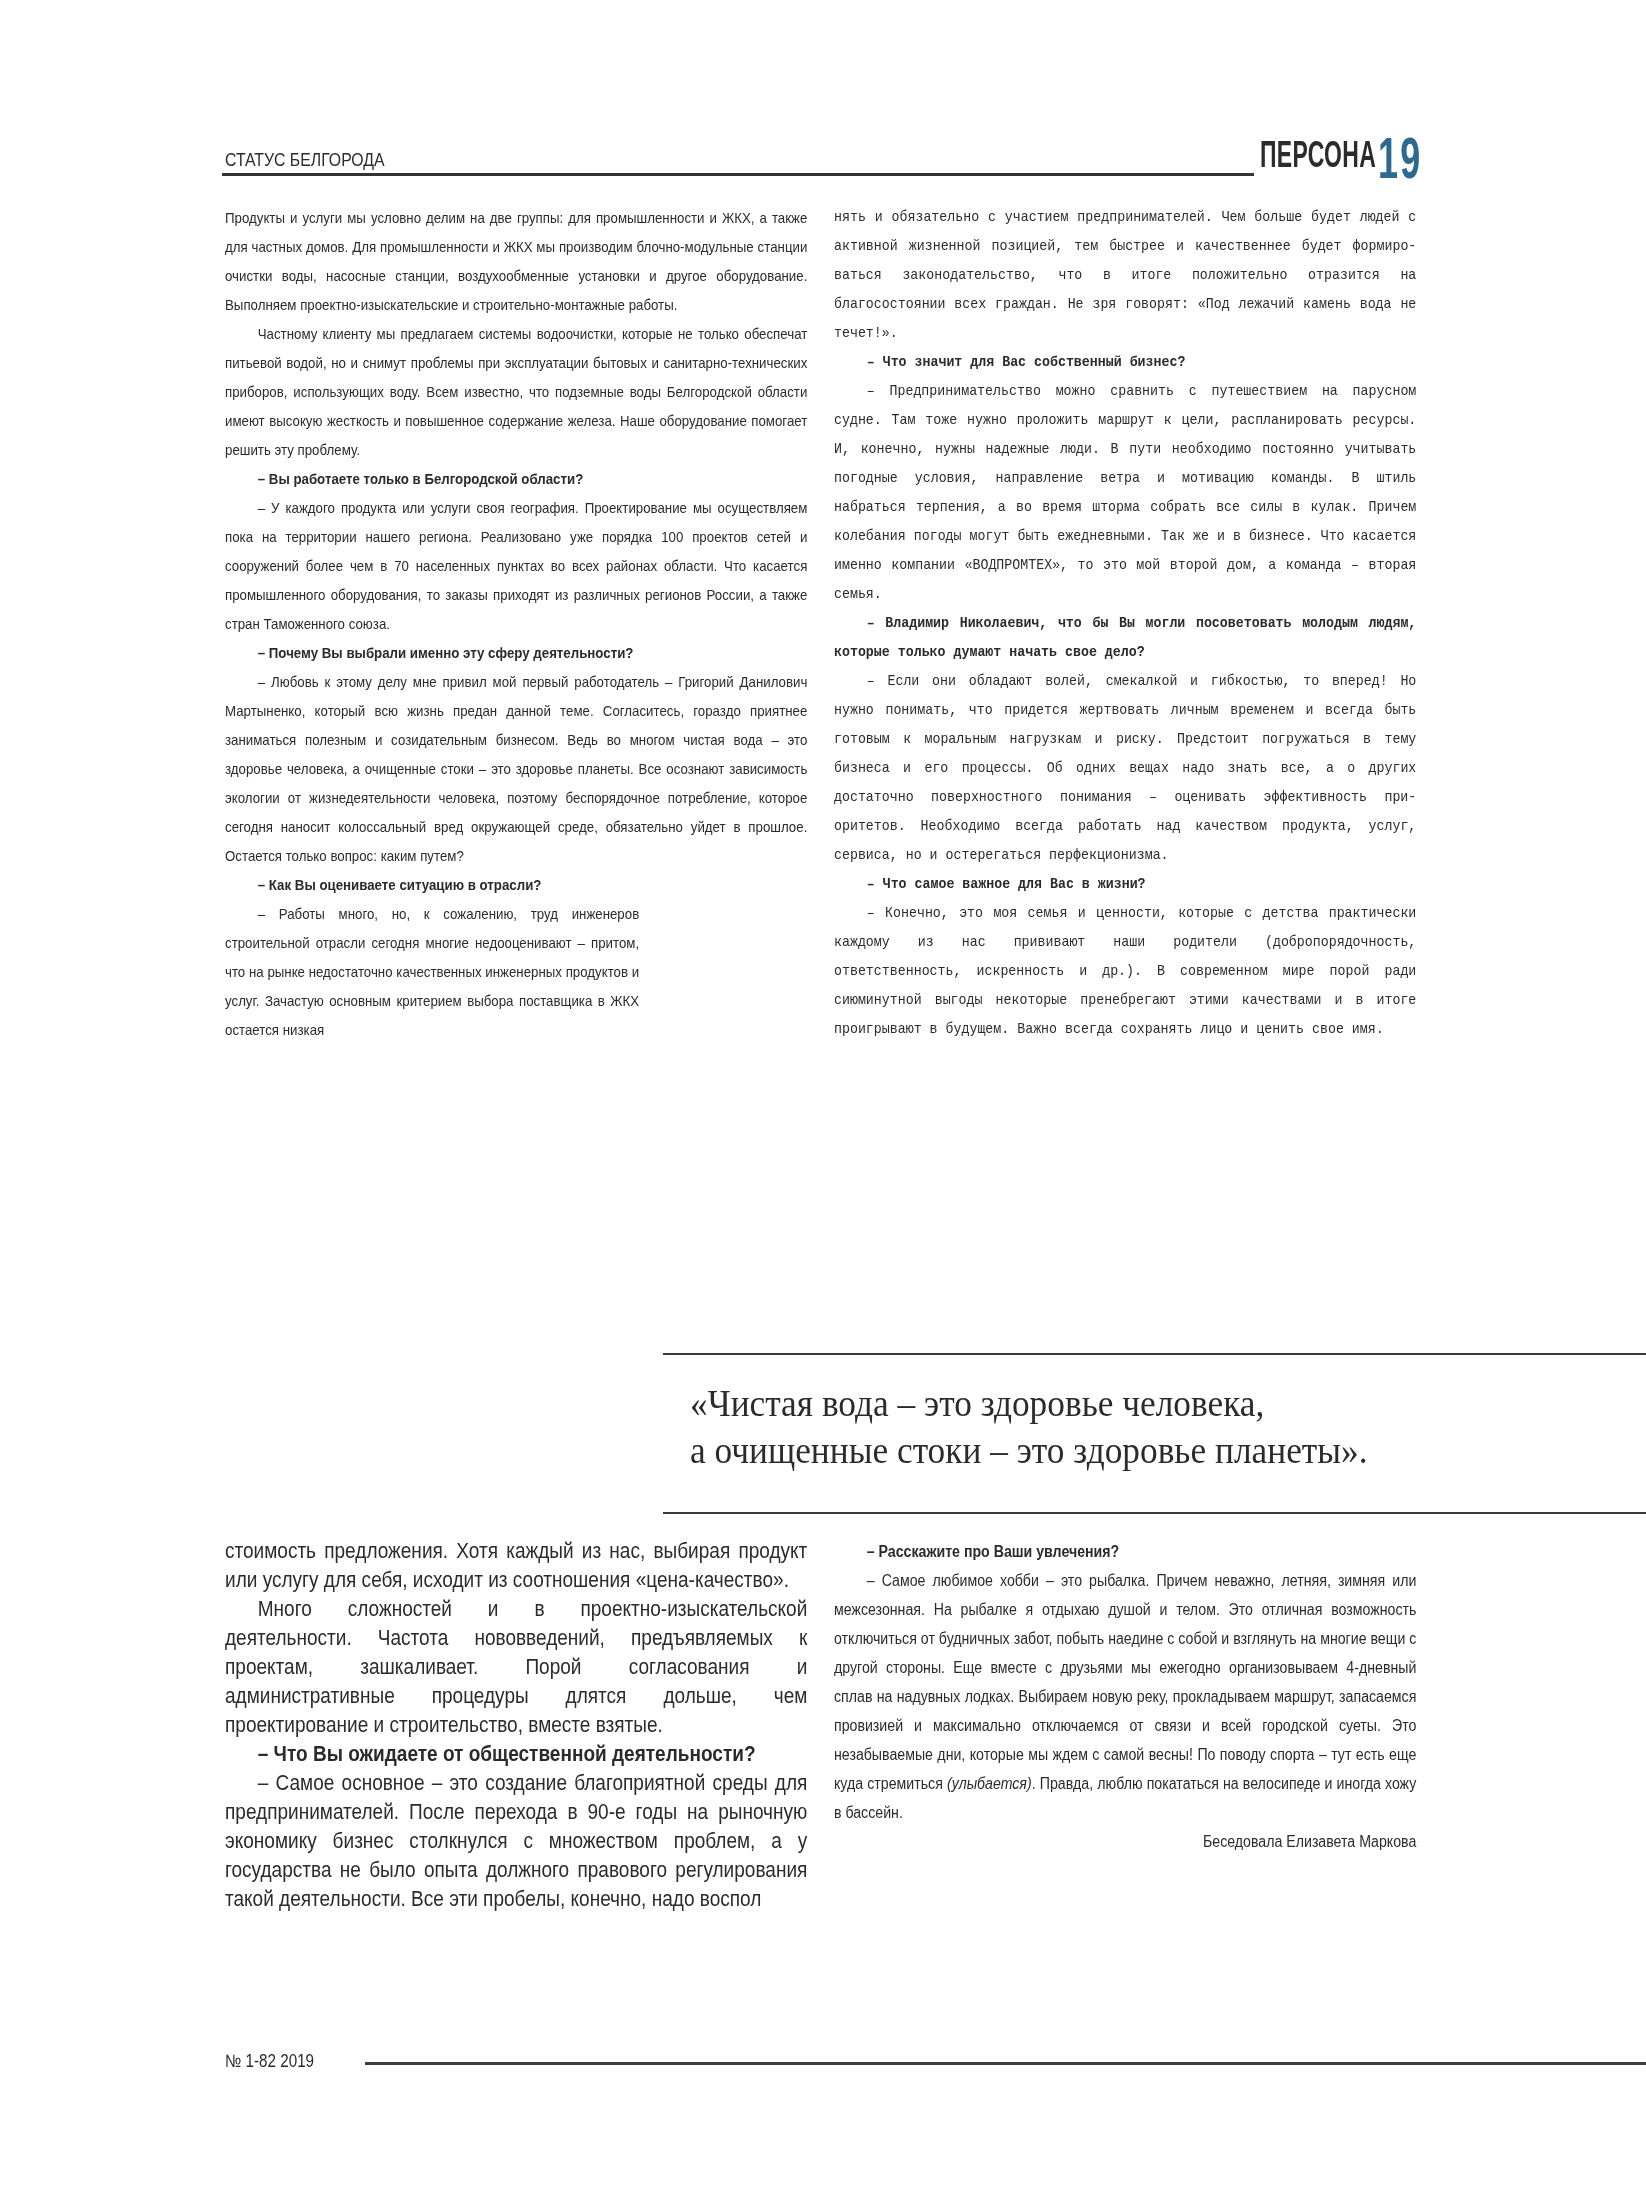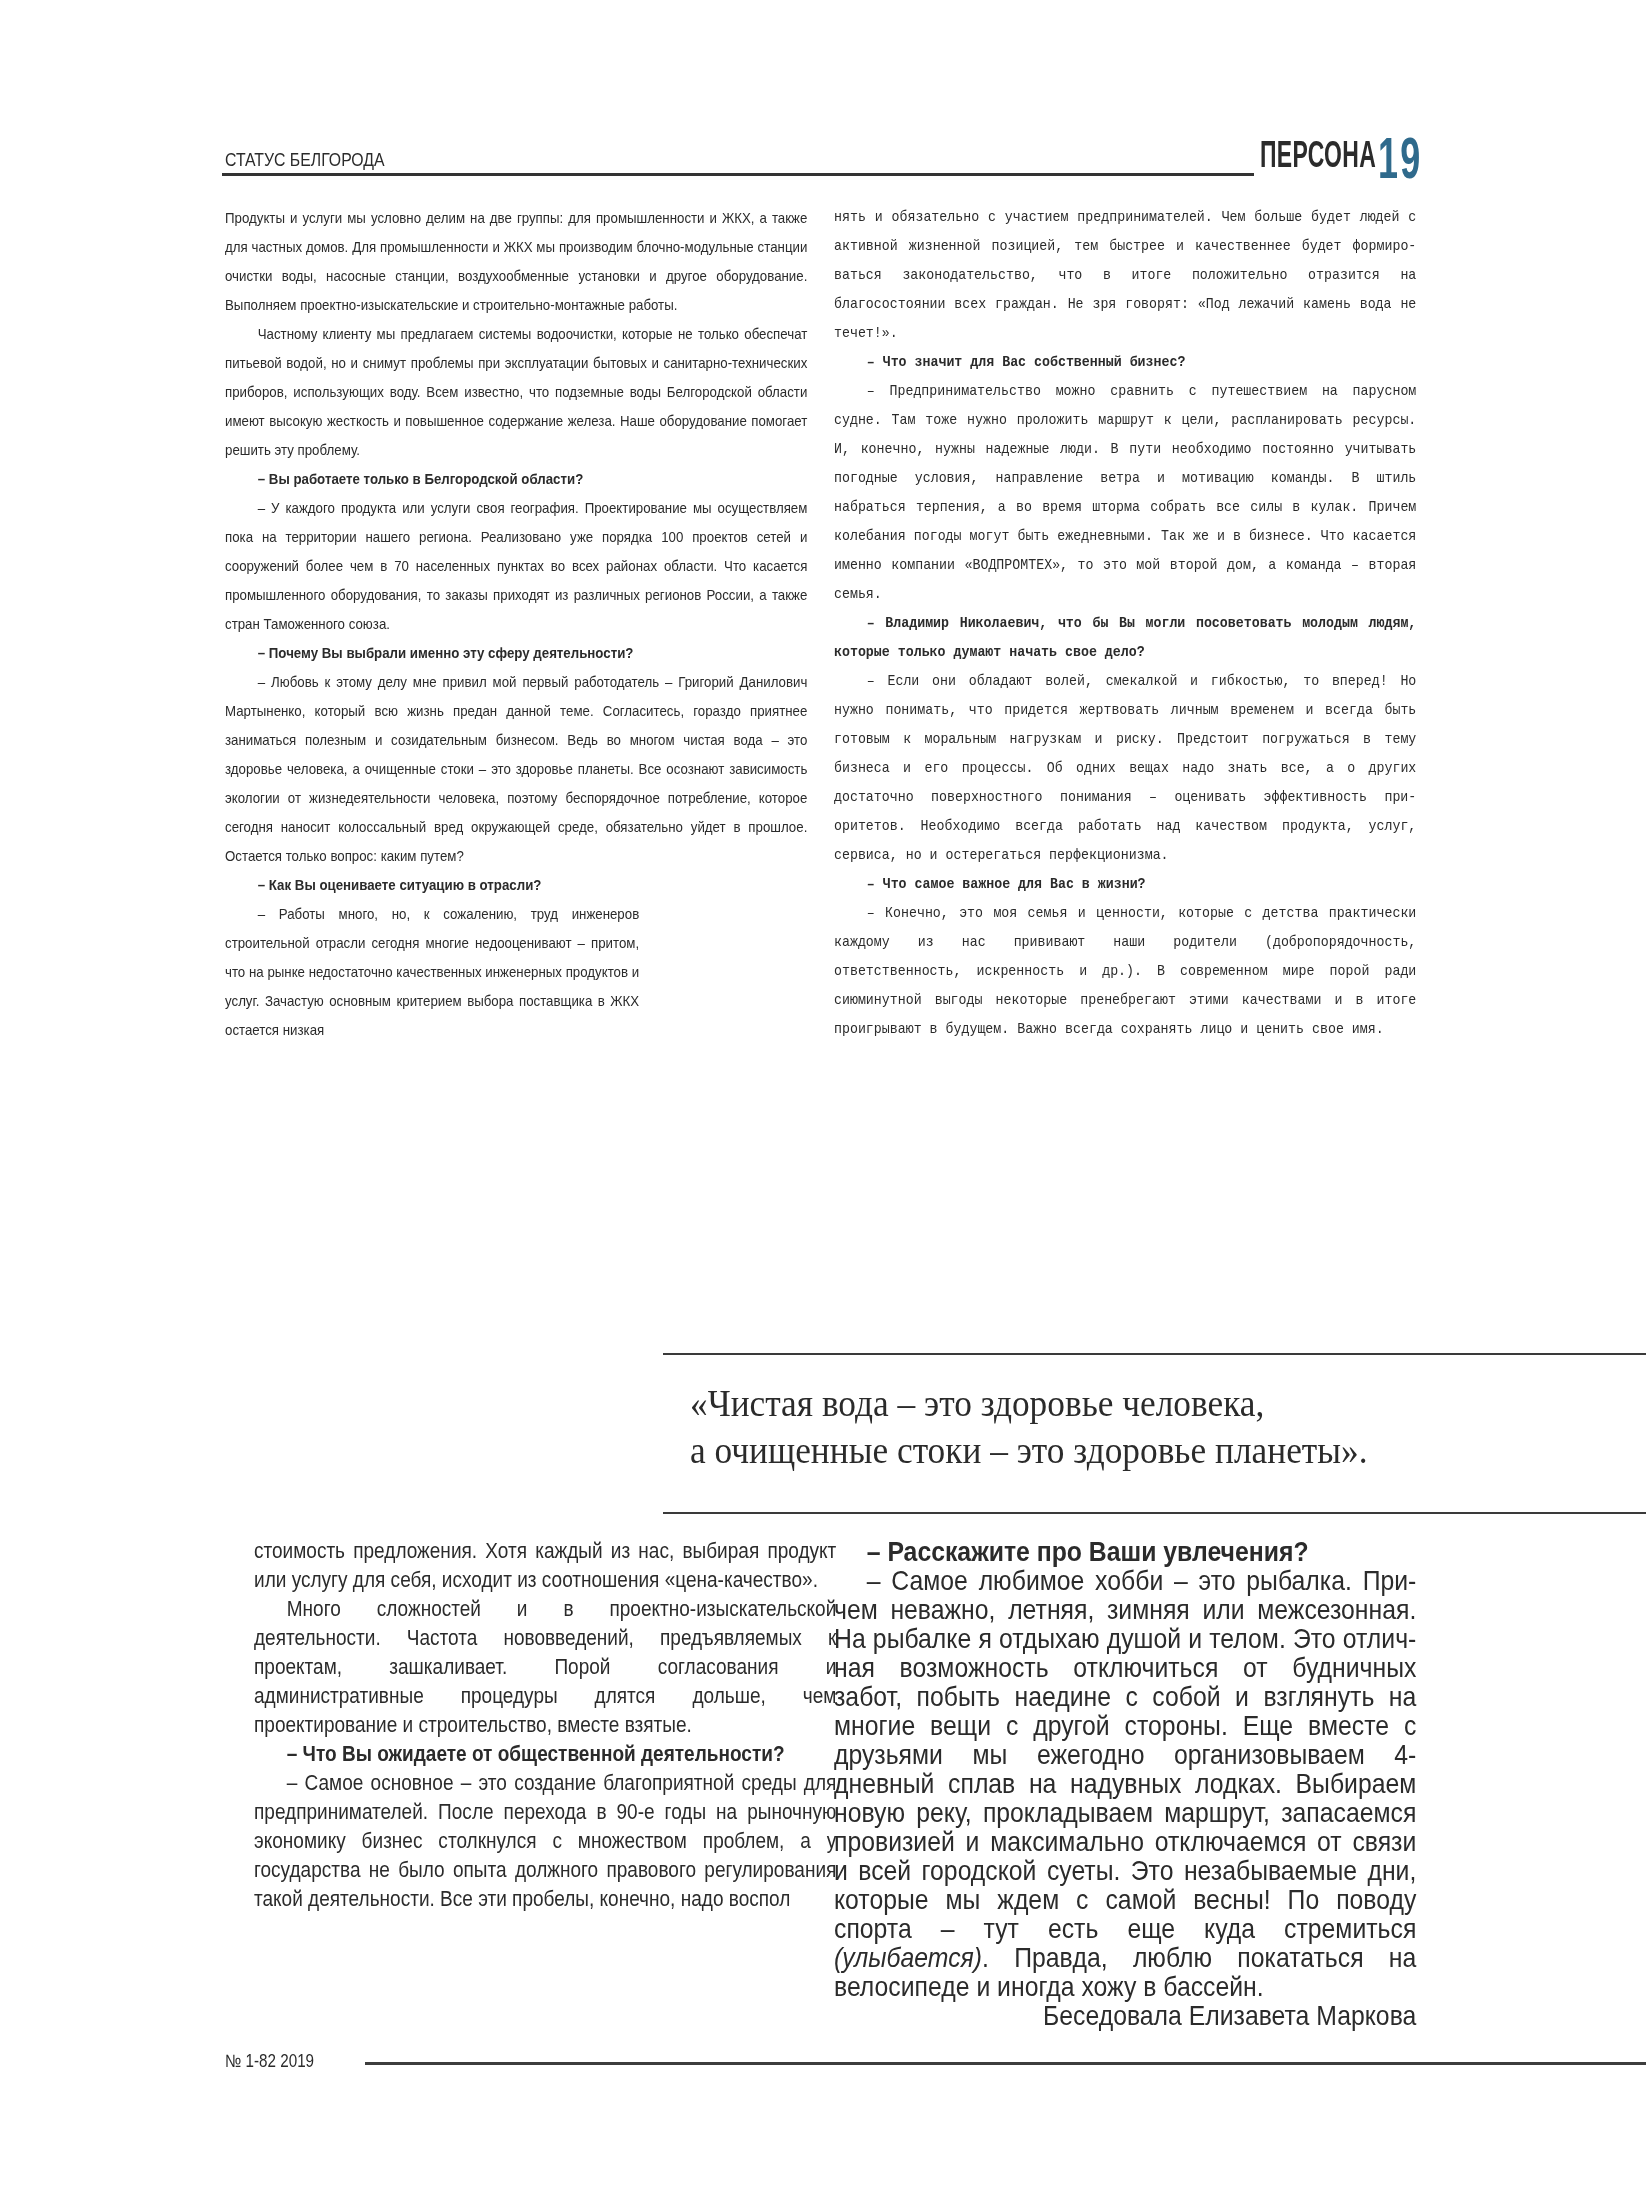--- a/index.html
+++ b/index.html
@@ -50,26 +50,26 @@
   .pq-rule.bottom { top: 1512px; }
   .pull-quote {
     position: absolute; left: 690px; top: 1380px; width: 949px;
     font-family: "Liberation Serif", serif; font-size: 38px; line-height: 47px; color: #2b2b2b;
     transform: scaleX(0.93); transform-origin: left top;
   }
   .pull-quote div { white-space: nowrap; }
 
   
   .col-right-lower { position: absolute; left: 834px; top: 1537px; width: 582px;
-    font-family: "Liberation Sans", sans-serif; font-size: 28px; line-height: 29px; color: #2b2b2b; }
+    font-family: "Liberation Sans", sans-serif; font-size: 16px; line-height: 29px; color: #2b2b2b; }
   .col-right-lower .inner { transform: scaleX(0.885); transform-origin: left top; width: 658px; }
 
   
   .col-left-lower { position: absolute; left: 225px; top: 1537px; width: 582px;
-    font-family: "Liberation Sans", sans-serif; font-size: 21.5px; line-height: 29px; color: #2b2b2b; margin-left: 29px; }
+    font-family: "Liberation Sans", sans-serif; font-size: 21.5px; line-height: 29px; color: #2b2b2b; }
   .col-left-lower .inner { transform: scaleX(0.885); transform-origin: left top; width: 658px; }
 
   
   .issue {
     position: absolute; left: 225px; top: 2051px;
     font-family: "Liberation Sans", sans-serif; font-size: 17.7px; color: #2b2b2b;
     transform: scaleX(0.86); transform-origin: left top;
   }
   .foot-rule { position: absolute; left: 365px; top: 2062px; width: 1282px; height: 2.5px; background: #3d3d3d; }
 </style>

